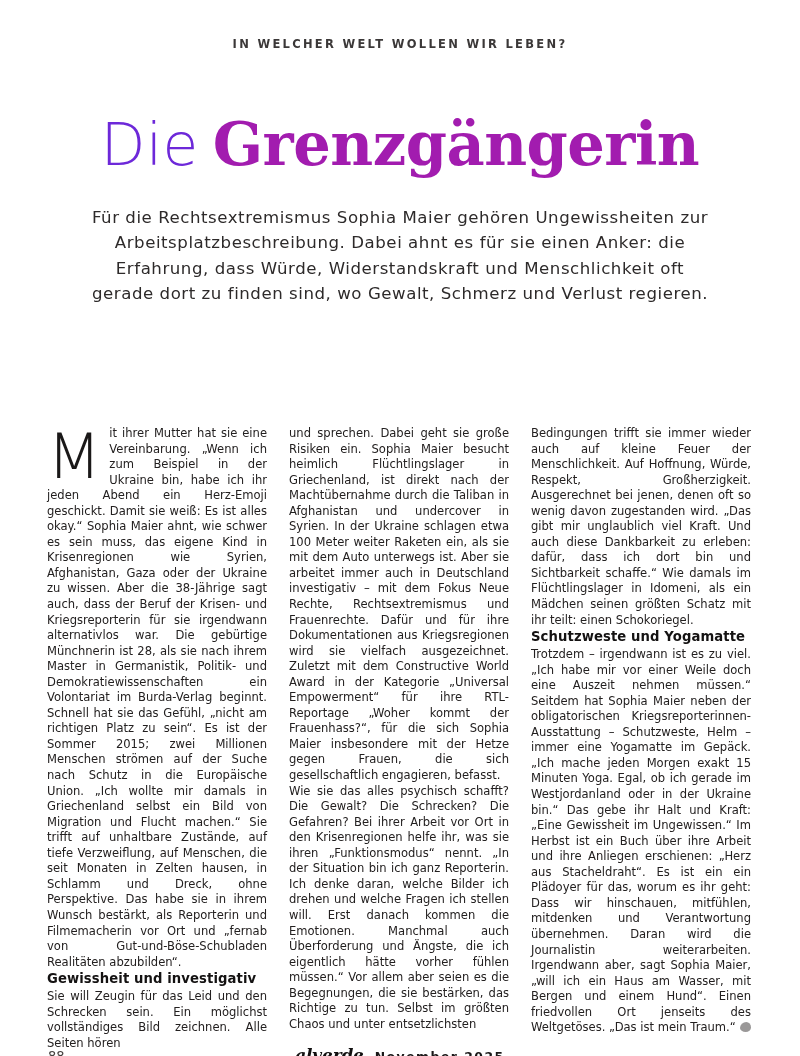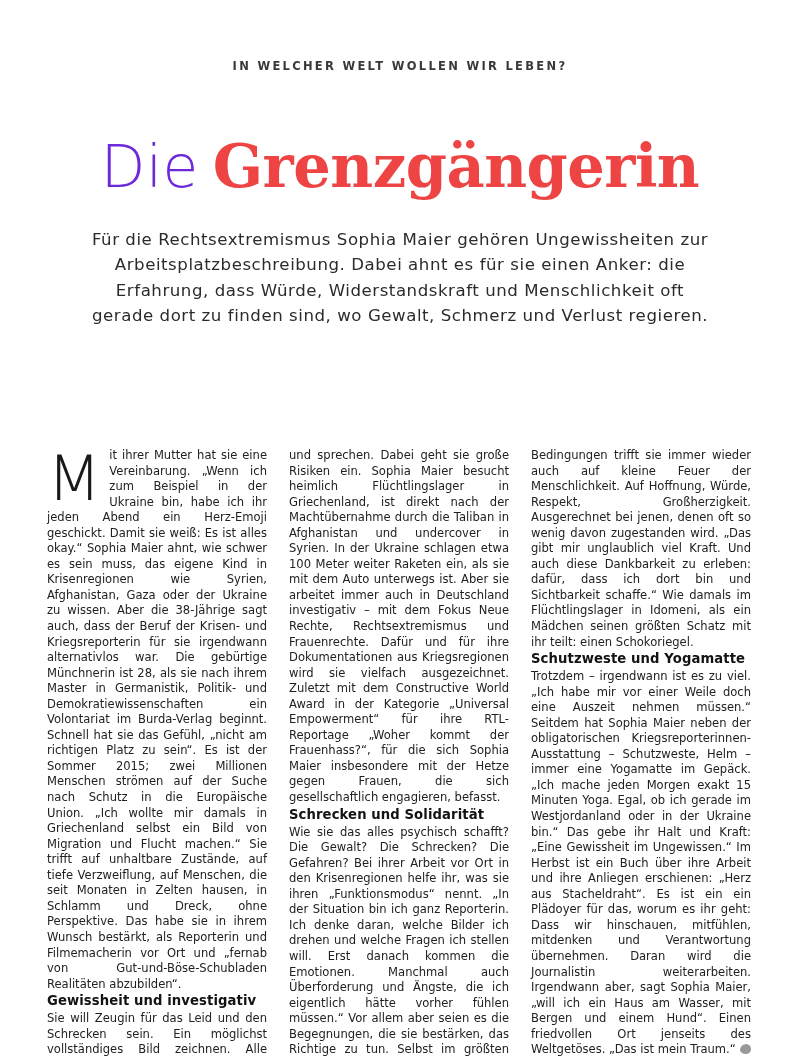--- a/index.html
+++ b/index.html
@@ -23,21 +23,21 @@
 
   
   .kicker {
     text-align: center;
     font-family: "DejaVu Sans", sans-serif;
     font-size: 11.5px;
     font-weight: 700;
     letter-spacing: 2.3px;
     color: #3b3838;
     text-transform: uppercase;
-    margin-top: 61px;
+    margin-top: 39px;
     line-height: 1;
   }
 
   
   .headline {
     text-align: center;
     margin-top: 64px;
     line-height: 1;
     white-space: nowrap;
   }
@@ -47,21 +47,21 @@
     font-size: 58px;
     letter-spacing: 0.5px;
     color: #6d28d9;
     vertical-align: baseline;
   }
   .headline .h-bold {
     font-family: "DejaVu Serif", serif;
     font-weight: 700;
     font-size: 59px;
     letter-spacing: -0.5px;
-    color: #ef4444;
+    color: #a21caf;
     vertical-align: baseline;
     margin-left: 14px;
   }
 
   
   .lede {
     margin: 31px auto 0;
     width: 620px;
     text-align: center;
     font-family: "DejaVu Sans", sans-serif;
@@ -190,21 +190,20 @@
   <div class="columns">
 
     <div class="col">
       <p><span class="dropcap">M</span><span>it ihrer Mutter hat sie eine Vereinbarung. „Wenn ich zum Beispiel in der Ukraine bin, habe ich ihr jeden Abend ein Herz-Emoji geschickt. Damit sie weiß: Es ist alles okay.“ Sophia Maier ahnt, wie schwer es sein muss, das eigene Kind in Krisenregionen wie Syrien, Afghanistan, Gaza oder der Ukraine zu wissen. Aber die 38-Jährige sagt auch, dass der Beruf der Krisen- und Kriegsreporterin für sie irgendwann alternativlos war. Die gebürtige Münchnerin ist 28, als sie nach ihrem Master in Germanistik, Politik- und Demokratiewissenschaften ein Volontariat im Burda-Verlag beginnt. Schnell hat sie das Gefühl, „nicht am richtigen Platz zu sein“. Es ist der Sommer 2015; zwei Millionen Menschen strömen auf der Suche nach Schutz in die Europäische Union. „Ich wollte mir damals in Griechenland selbst ein Bild von Migration und Flucht machen.“ Sie trifft auf unhaltbare Zustände, auf tiefe Verzweiflung, auf Menschen, die seit Monaten in Zelten hausen, in Schlamm und Dreck, ohne Perspektive. Das habe sie in ihrem Wunsch bestärkt, als Reporterin und Filmemacherin vor Ort und „fernab von Gut-und-Böse-Schubladen Realitäten abzubilden“.</span></p>
       <h2 class="subhead">Gewissheit und investigativ</h2>
       <p>Sie will Zeugin für das Leid und den Schrecken sein. Ein möglichst vollständiges Bild zeichnen. Alle Seiten hören</p>
     </div>
 
     <div class="col">
       <p>und sprechen. Dabei geht sie große Risiken ein. Sophia Maier besucht heimlich Flüchtlingslager in Griechenland, ist direkt nach der Machtübernahme durch die Taliban in Afghanistan und undercover in Syrien. In der Ukraine schlagen etwa 100 Meter weiter Raketen ein, als sie mit dem Auto unterwegs ist. Aber sie arbeitet immer auch in Deutschland investigativ – mit dem Fokus Neue Rechte, Rechtsextremismus und Frauenrechte. Dafür und für ihre Dokumentationen aus Kriegsregionen wird sie vielfach ausgezeichnet. Zuletzt mit dem Constructive World Award in der Kategorie „Universal Empowerment“ für ihre RTL-Reportage „Woher kommt der Frauenhass?“, für die sich Sophia Maier insbesondere mit der Hetze gegen Frauen, die sich gesellschaftlich engagieren, befasst.</p>
-      <h2 class="subhead">Schrecken und Solidarität</h2>
       <p>Wie sie das alles psychisch schafft? Die Gewalt? Die Schrecken? Die Gefahren? Bei ihrer Arbeit vor Ort in den Krisenregionen helfe ihr, was sie ihren „Funktionsmodus“ nennt. „In der Situation bin ich ganz Reporterin. Ich denke daran, welche Bilder ich drehen und welche Fragen ich stellen will. Erst danach kommen die Emotionen. Manchmal auch Überforderung und Ängste, die ich eigentlich hätte vorher fühlen müssen.“ Vor allem aber seien es die Begegnungen, die sie bestärken, das Richtige zu tun. Selbst im größten Chaos und unter entsetzlichsten</p>
     </div>
 
     <div class="col">
       <p>Bedingungen trifft sie immer wieder auch auf kleine Feuer der Menschlichkeit. Auf Hoffnung, Würde, Respekt, Großherzigkeit. Ausgerechnet bei jenen, denen oft so wenig davon zugestanden wird. „Das gibt mir unglaublich viel Kraft. Und auch diese Dankbarkeit zu erleben: dafür, dass ich dort bin und Sichtbarkeit schaffe.“ Wie damals im Flüchtlingslager in Idomeni, als ein Mädchen seinen größten Schatz mit ihr teilt: einen Schokoriegel.</p>
       <h2 class="subhead">Schutzweste und Yogamatte</h2>
       <p><span>Trotzdem – irgendwann ist es zu viel. „Ich habe mir vor einer Weile doch eine Auszeit nehmen müssen.“ Seitdem hat Sophia Maier neben der obligatorischen Kriegsreporterinnen-Ausstattung – Schutzweste, Helm –immer eine Yogamatte im Gepäck. „Ich mache jeden Morgen exakt 15 Minuten Yoga. Egal, ob ich gerade im Westjordanland oder in der Ukraine bin.“ Das gebe ihr Halt und Kraft: „Eine Gewissheit im Ungewissen.“ Im Herbst ist ein Buch über ihre Arbeit und ihre Anliegen erschienen: „Herz aus Stacheldraht“. Es ist ein ein Plädoyer für das, worum es ihr geht: Dass wir hinschauen, mitfühlen, mitdenken und Verantwortung übernehmen. Daran wird die Journalistin weiterarbeiten. Irgendwann aber, sagt Sophia Maier, „will ich ein Haus am Wasser, mit Bergen und einem Hund“. Einen friedvollen Ort jenseits des Weltgetöses. „Das ist mein Traum.“</span><span class="endmark"></span></p>
     </div>
 
   </div>

